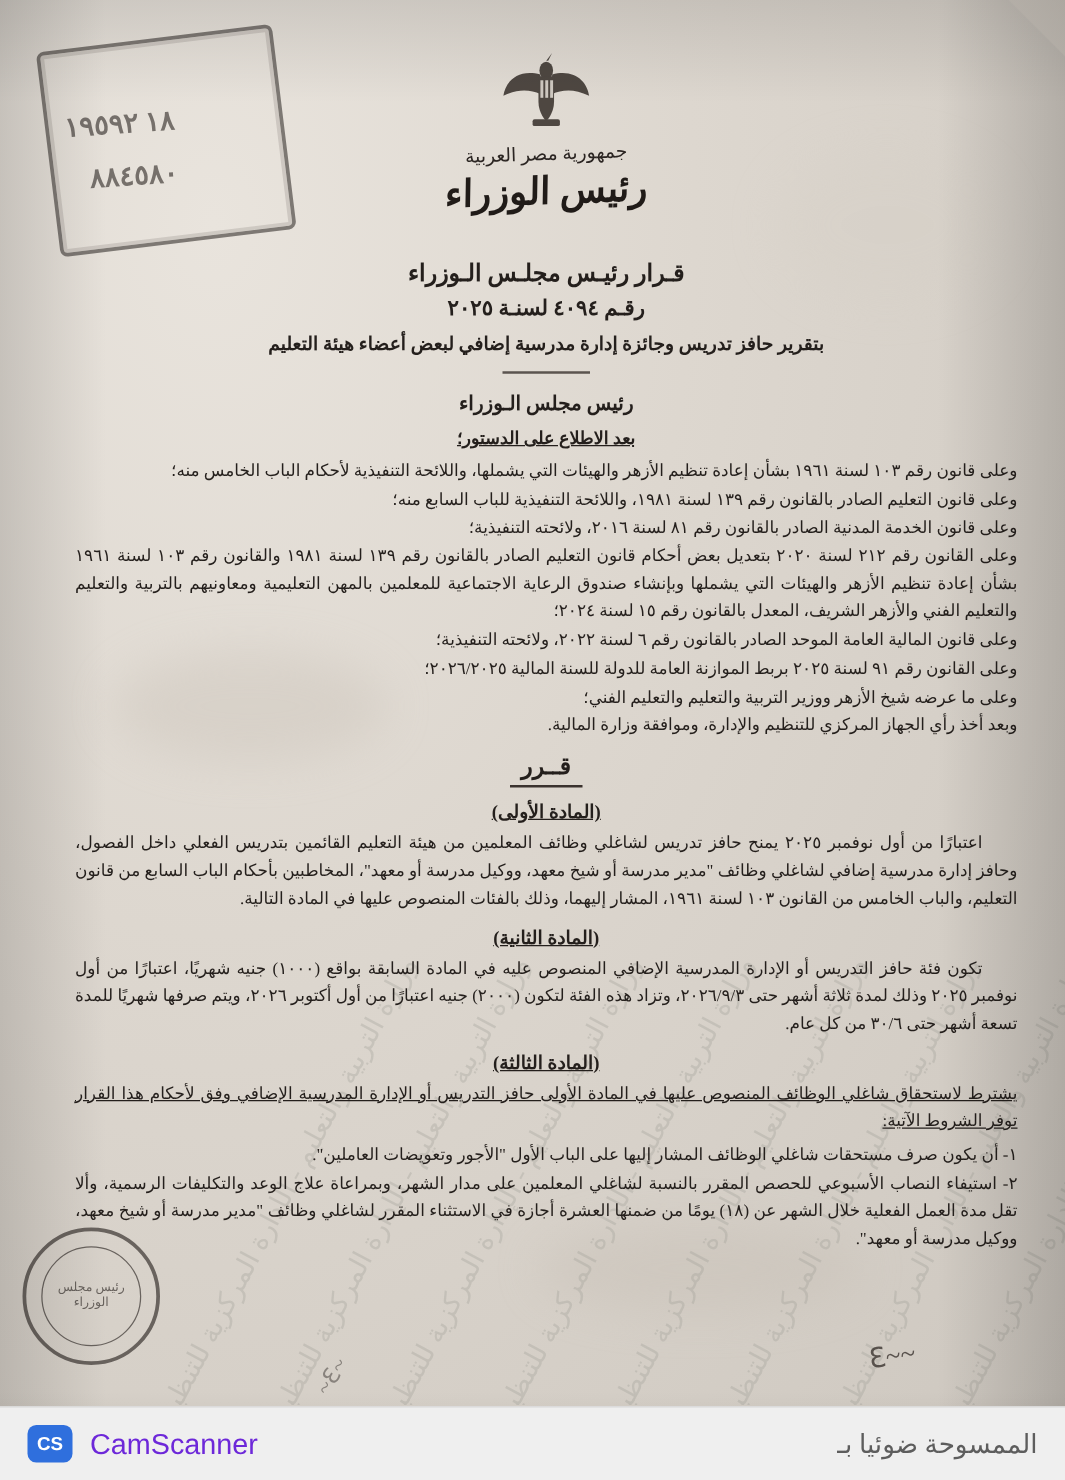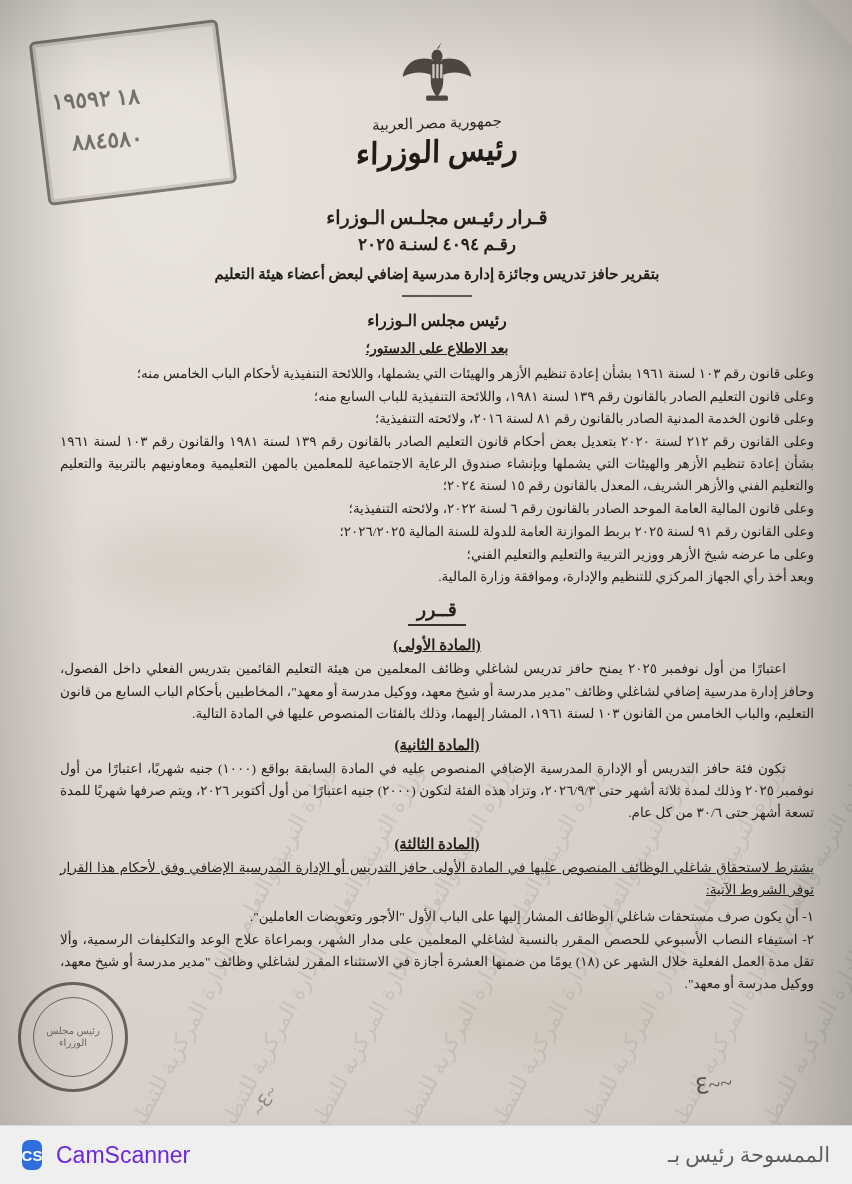--- a/index.html
+++ b/index.html
@@ -191,21 +191,21 @@
   .footer{
     position:absolute;left:0;right:0;bottom:0;height:58px;
     background:#efefef;
     border-top:1px solid #d8d8d8;
     display:flex;align-items:center;
     padding:0 22px;
     gap:14px;
     direction:ltr;
   }
   .cs-logo{
-    width:20px;height:30px;border-radius:7px;
+    width:36px;height:30px;border-radius:7px;
     background:#2f6fdd;
     color:#fff;font-weight:bold;font-size:15px;
     display:flex;align-items:center;justify-content:center;
     font-family:"Liberation Sans", sans-serif;
   }
   .cs-name{
     font-size:23px;color:#6d28d9;
     font-family:"Liberation Sans", sans-serif;
   }
   .cs-ar{
@@ -321,14 +321,14 @@
 
   </div>
 
   <div class="scan-shadow"></div>
   <div class="fold"></div>
 </div>
 
 <div class="footer">
   <div class="cs-logo">CS</div>
   <div class="cs-name">CamScanner</div>
-  <div class="cs-ar">الممسوحة رئيس بـ</div>
+  <div class="cs-ar">الممسوحة ضوئيا بـ</div>
 </div>
 
 </body></html>

